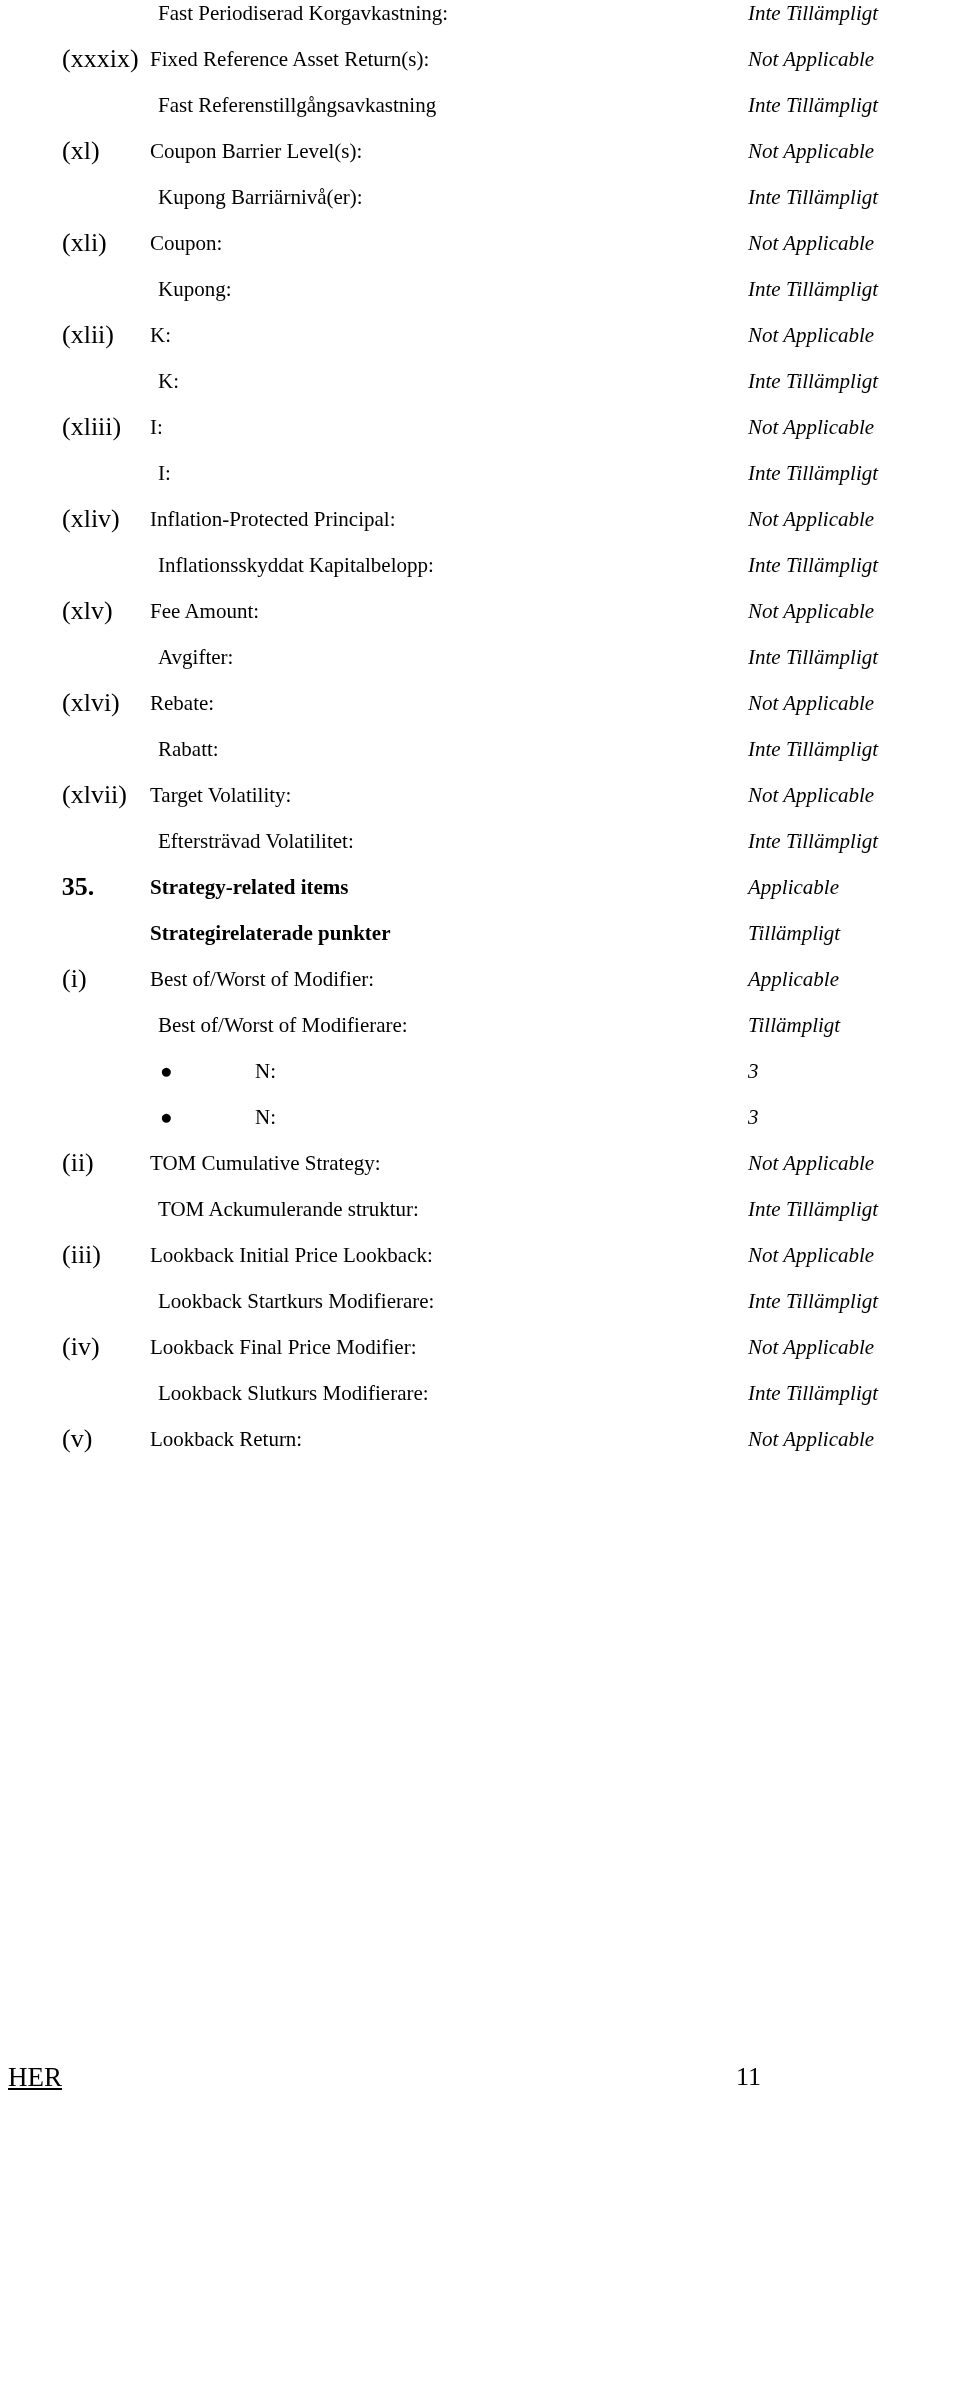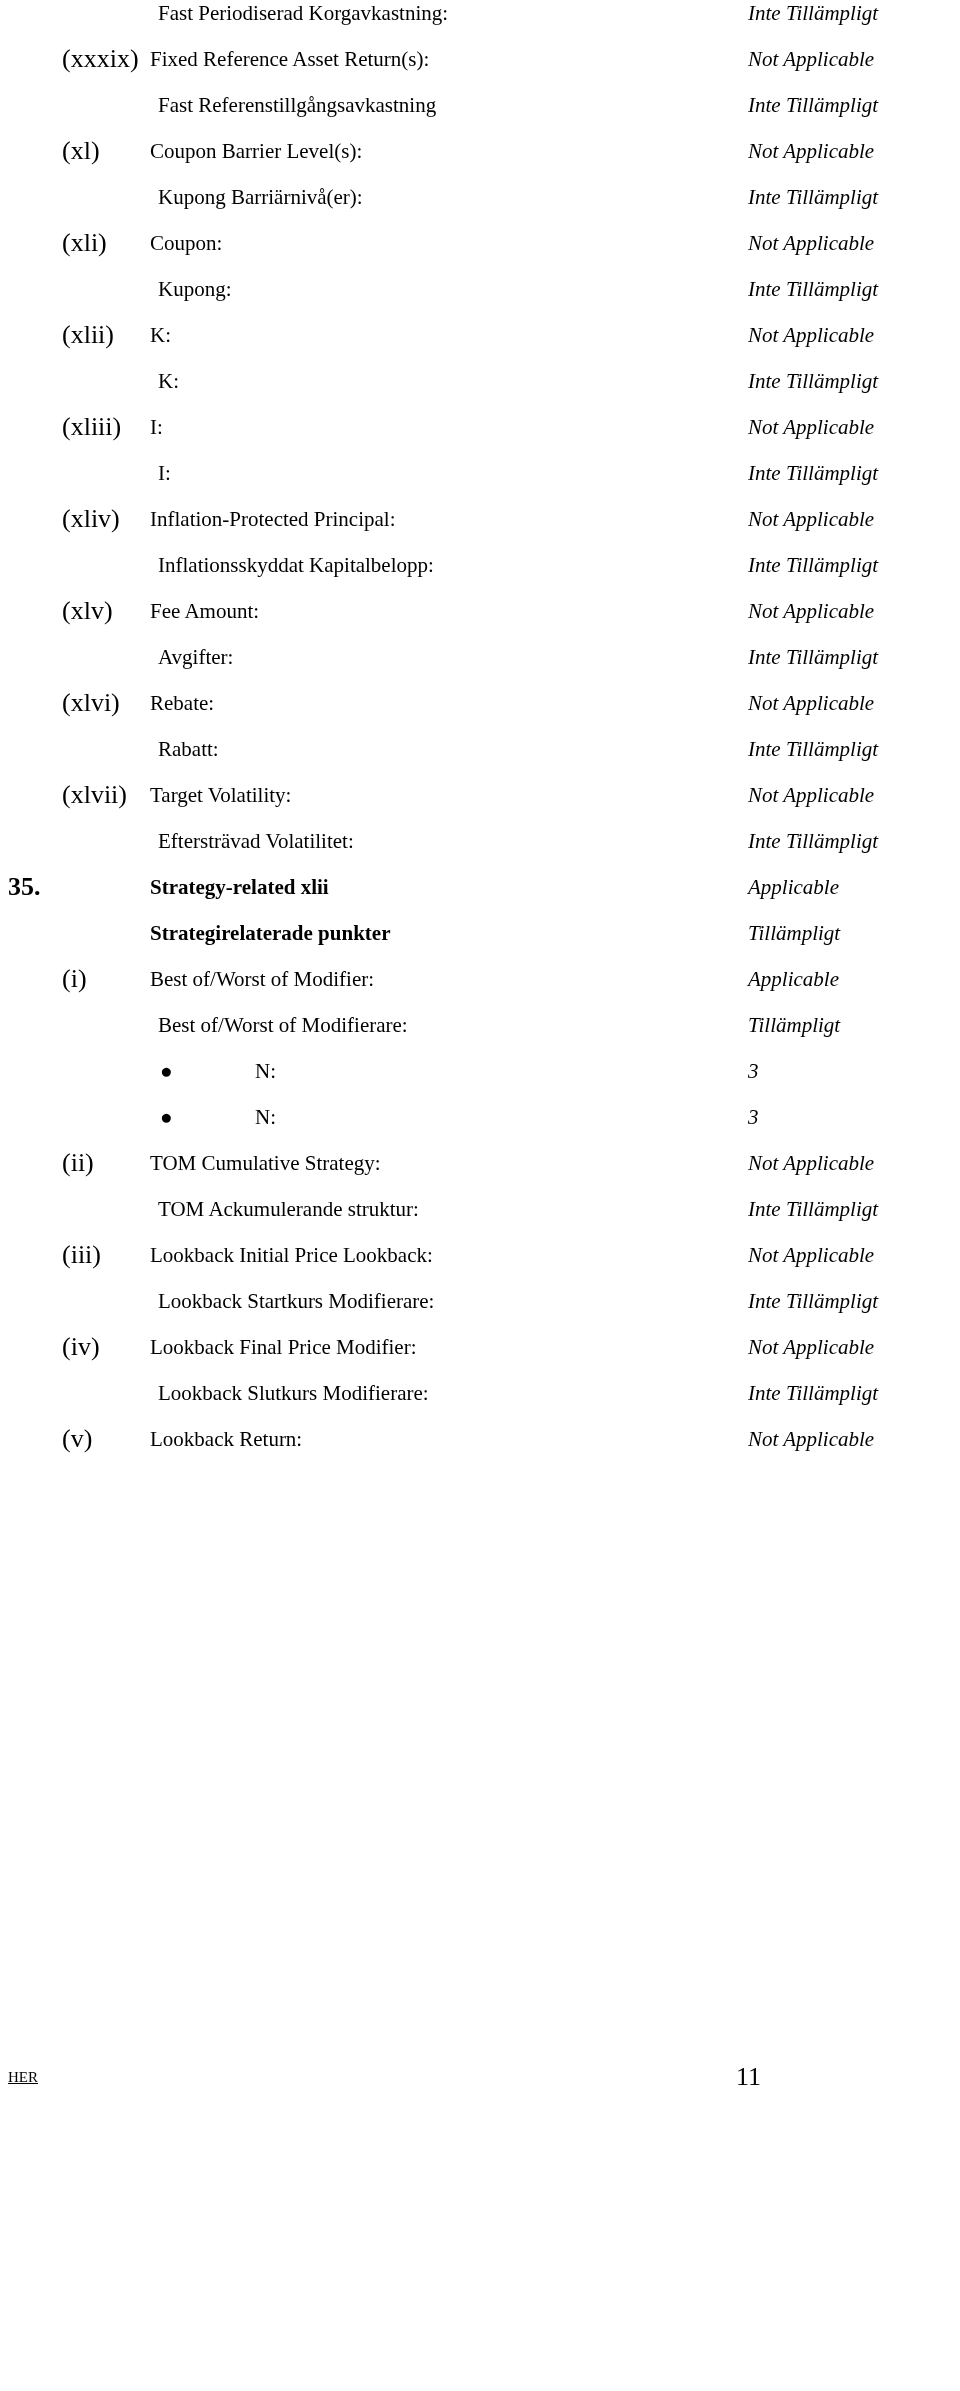--- a/index.html
+++ b/index.html
@@ -37,20 +37,21 @@
     left: 62px;
     top: 0;
     width: 86px;
     font-size: 26px;
     line-height: 26px;
     white-space: nowrap;
   }
   .c-num.sec {
     left: 8px;
     width: 140px;
+    text-align: center;
   }
   .c-label {
     position: absolute;
     left: 150px;
     top: 0;
     font-size: 21px;
     line-height: 26px;
     white-space: nowrap;
   }
   .c-label.ind1 {
@@ -78,21 +79,21 @@
     position: absolute;
     left: 160px;
     top: 0;
     font-size: 21px;
     line-height: 26px;
   }
   .footer-left {
     position: absolute;
     left: 8px;
     bottom: 24px;
-    font-size: 15px;
+    font-size: 27px;
     line-height: 26px;
     text-decoration: underline;
   }
   .footer-page {
     position: absolute;
     left: 736px;
     bottom: 24px;
     font-size: 26px;
     line-height: 26px;
   }
@@ -193,21 +194,21 @@
         <div class="c-label ind1">Target Volatility:</div>
         <div class="c-value">Not Applicable</div>
       </div>
       <div class="row">
         <div class="c-num"></div>
         <div class="c-label ind2">Eftersträvad Volatilitet:</div>
         <div class="c-value">Inte Tillämpligt</div>
       </div>
       <div class="row">
         <div class="c-num sec bold">35.</div>
-        <div class="c-label ind1 bold">Strategy-related xlii</div>
+        <div class="c-label ind1 bold">Strategy-related items</div>
         <div class="c-value">Applicable</div>
       </div>
       <div class="row">
         <div class="c-num sec bold"></div>
         <div class="c-label ind1 bold">Strategirelaterade punkter</div>
         <div class="c-value">Tillämpligt</div>
       </div>
       <div class="row">
         <div class="c-num">(i)</div>
         <div class="c-label ind1">Best of/Worst of Modifier:</div>

